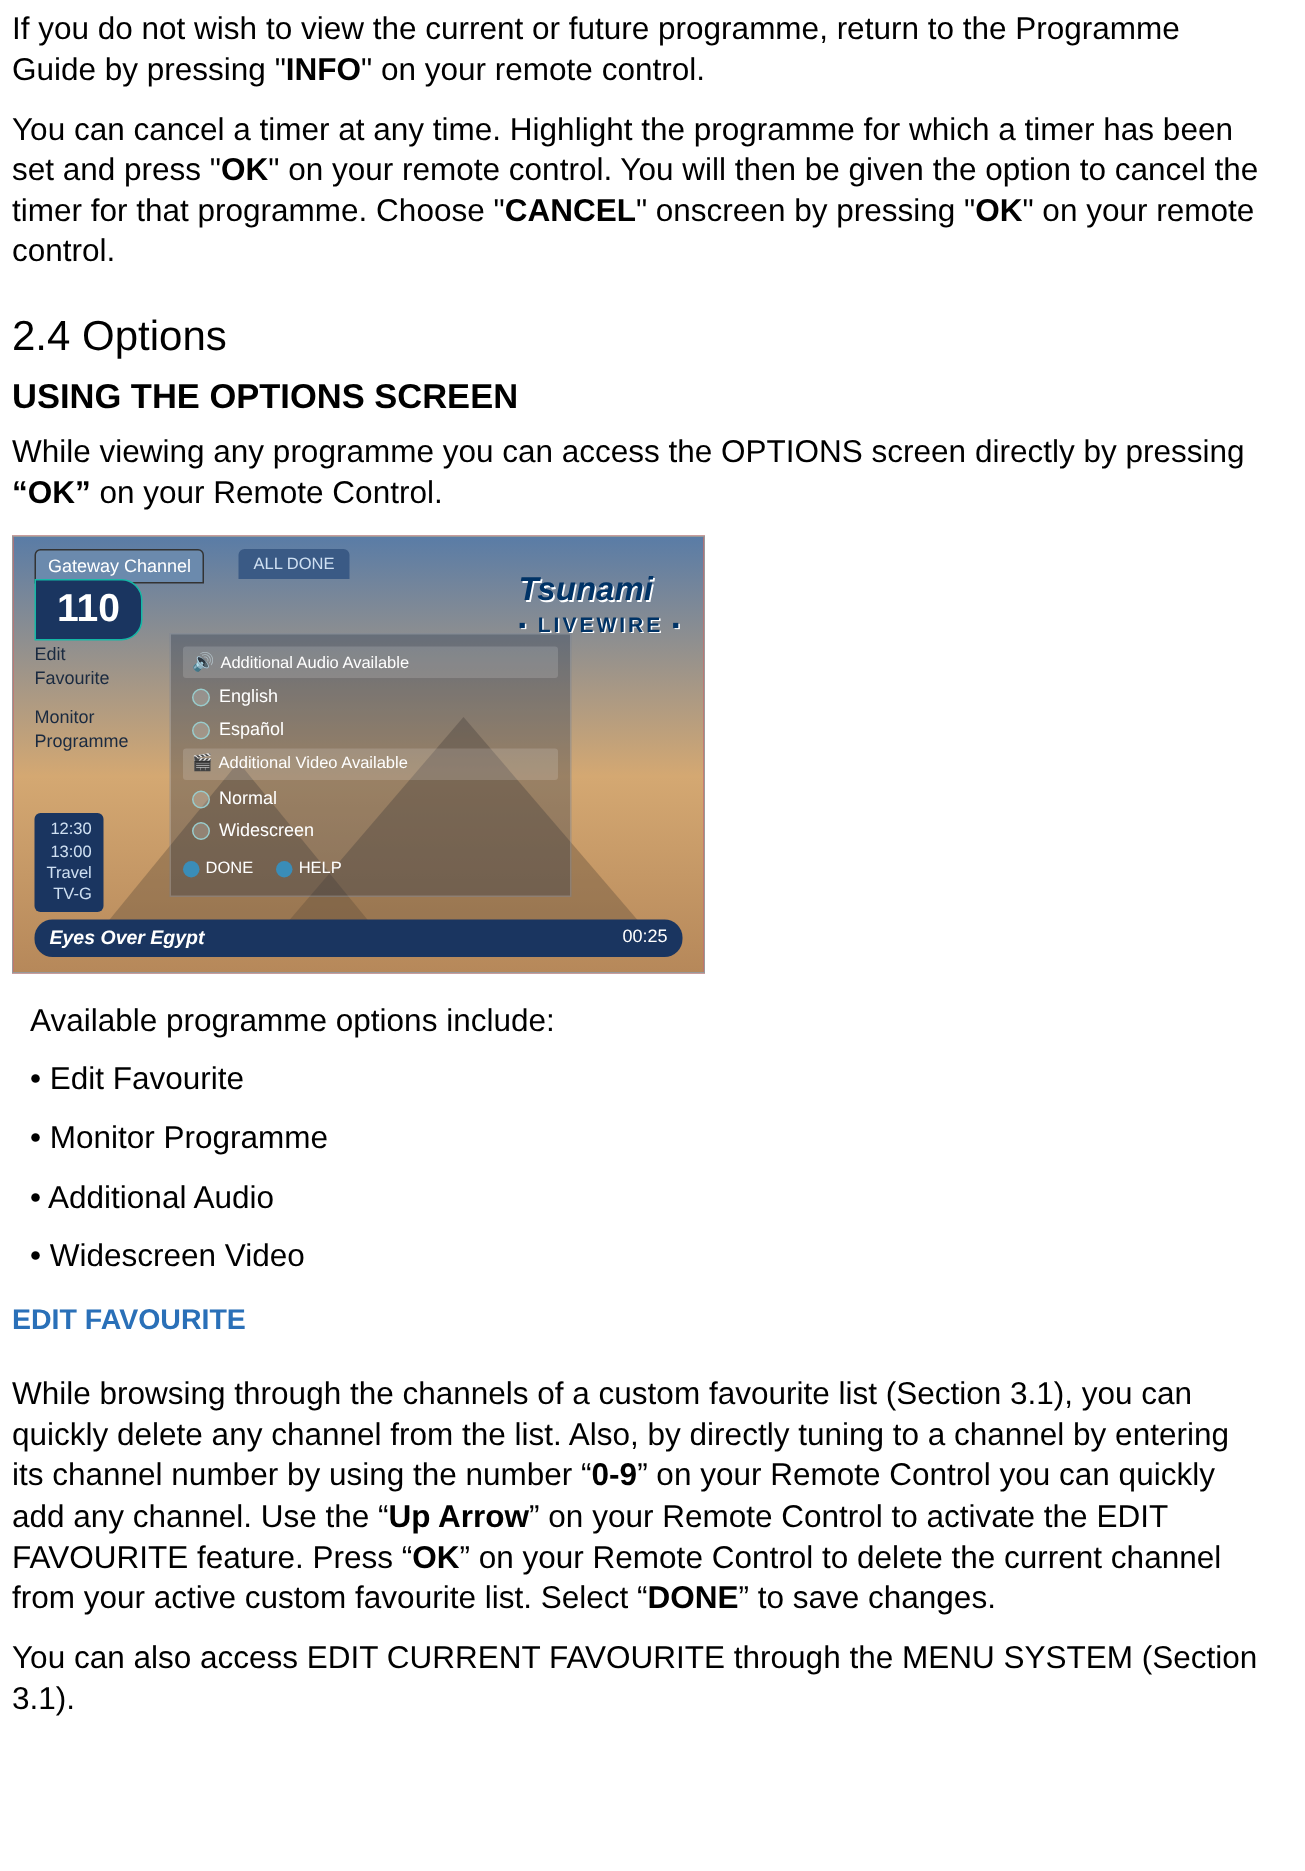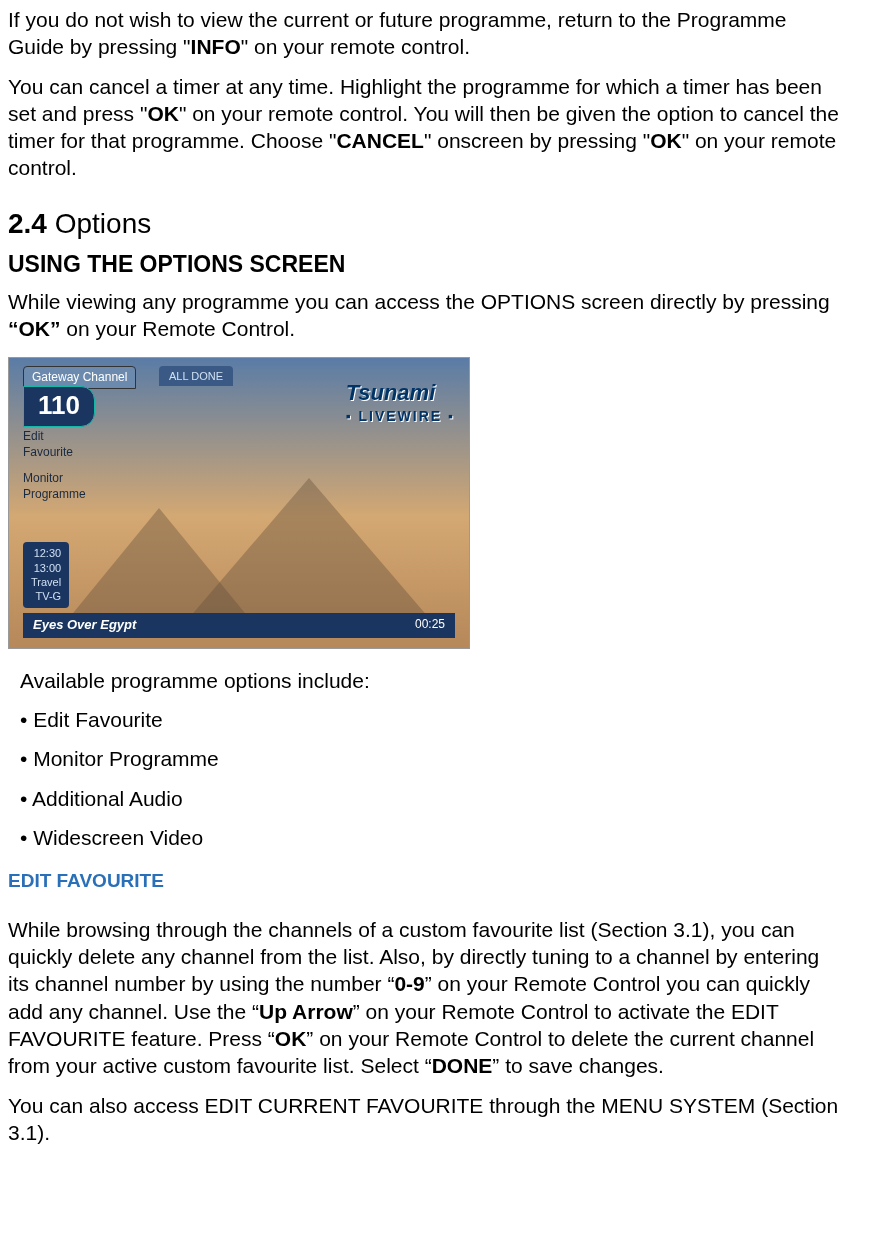--- a/index.html
+++ b/index.html
@@ -7,21 +7,21 @@
     font-size: 21px;
     line-height: 1.3;
     color: #000;
     margin: 0;
     padding: 6px 8px;
     width: 854px;
   }
   p { margin: 0 16px 12px 0; }
   .bold { font-weight: bold; }
   h2 { font-size: 28px; margin: 24px 0 8px 0; font-weight: normal; }
-  h2 .num { font-weight: bold; }
+  h2 .num { font-weight: normal; }
   h3 { font-size: 23px; font-weight: bold; margin: 8px 0 8px 0; }
   .blue-head { color: #2a70b8; font-weight: bold; font-size: 19px; margin: 18px 0 22px 0; }
   .list-line { margin: 12px; }
   .screenshot {
     width: 460px;
     height: 290px;
     background: #ef4444;
     border: 1px solid #999;
     margin: 14px 0 18px 0;
     position: relative;
@@ -101,21 +101,21 @@
   .panel .btns { margin-top:6px; }
   .panel .btns span::before {
     content:""; display:inline-block; width:11px; height:11px;
     background:#3a8db8; border-radius:50%; margin-right:4px; vertical-align:middle;
   }
   .panel .btns span { margin-right:12px; font-size:11px;}
   .botbar {
     position: absolute; bottom: 10px; left: 14px; right: 14px;
     background: #1a3560; color: #fff;
     padding: 4px 10px; font-size: 13px; font-weight: bold; font-style: italic;
-    border-radius: 0;
+    border-radius: 12px;
     display:flex; justify-content:space-between;
   }
   .botbar .dur { font-style: normal; font-weight: normal; font-size:12px;}
   .speaker-icon::before {
     content:"🔊"; font-size:12px; margin-right:4px;
   }
   .video-icon::before {
     content:"🎬"; font-size:11px; margin-right:4px;
   }
 </style>
@@ -156,20 +156,32 @@
 Favourite</div>
     <div style="white-space:pre-line">Monitor
 Programme</div>
   </div>
   <div class="timebox">
     <div>12:30</div>
     <div>13:00</div>
     <div>Travel</div>
     <div>TV-G</div>
   </div>
+  <div class="panel">
+    <div class="grp speaker-icon"><span>Additional Audio Available</span></div>
+    <div class="opt">English</div>
+    <div class="opt">Español</div>
+    <div class="grp video-icon"><span>Additional Video Available</span></div>
+    <div class="opt">Normal</div>
+    <div class="opt">Widescreen</div>
+    <div class="btns">
+      <span>DONE</span>
+      <span>HELP</span>
+    </div>
+  </div>
   <div class="botbar">
     <span>Eyes Over Egypt</span>
     <span class="dur">00:25</span>
   </div>
 </div>
 
 <p class="list-line">Available programme options include:</p>
 <p class="list-line">• Edit Favourite</p>
 <p class="list-line">• Monitor Programme</p>
 <p class="list-line">• Additional Audio</p>

